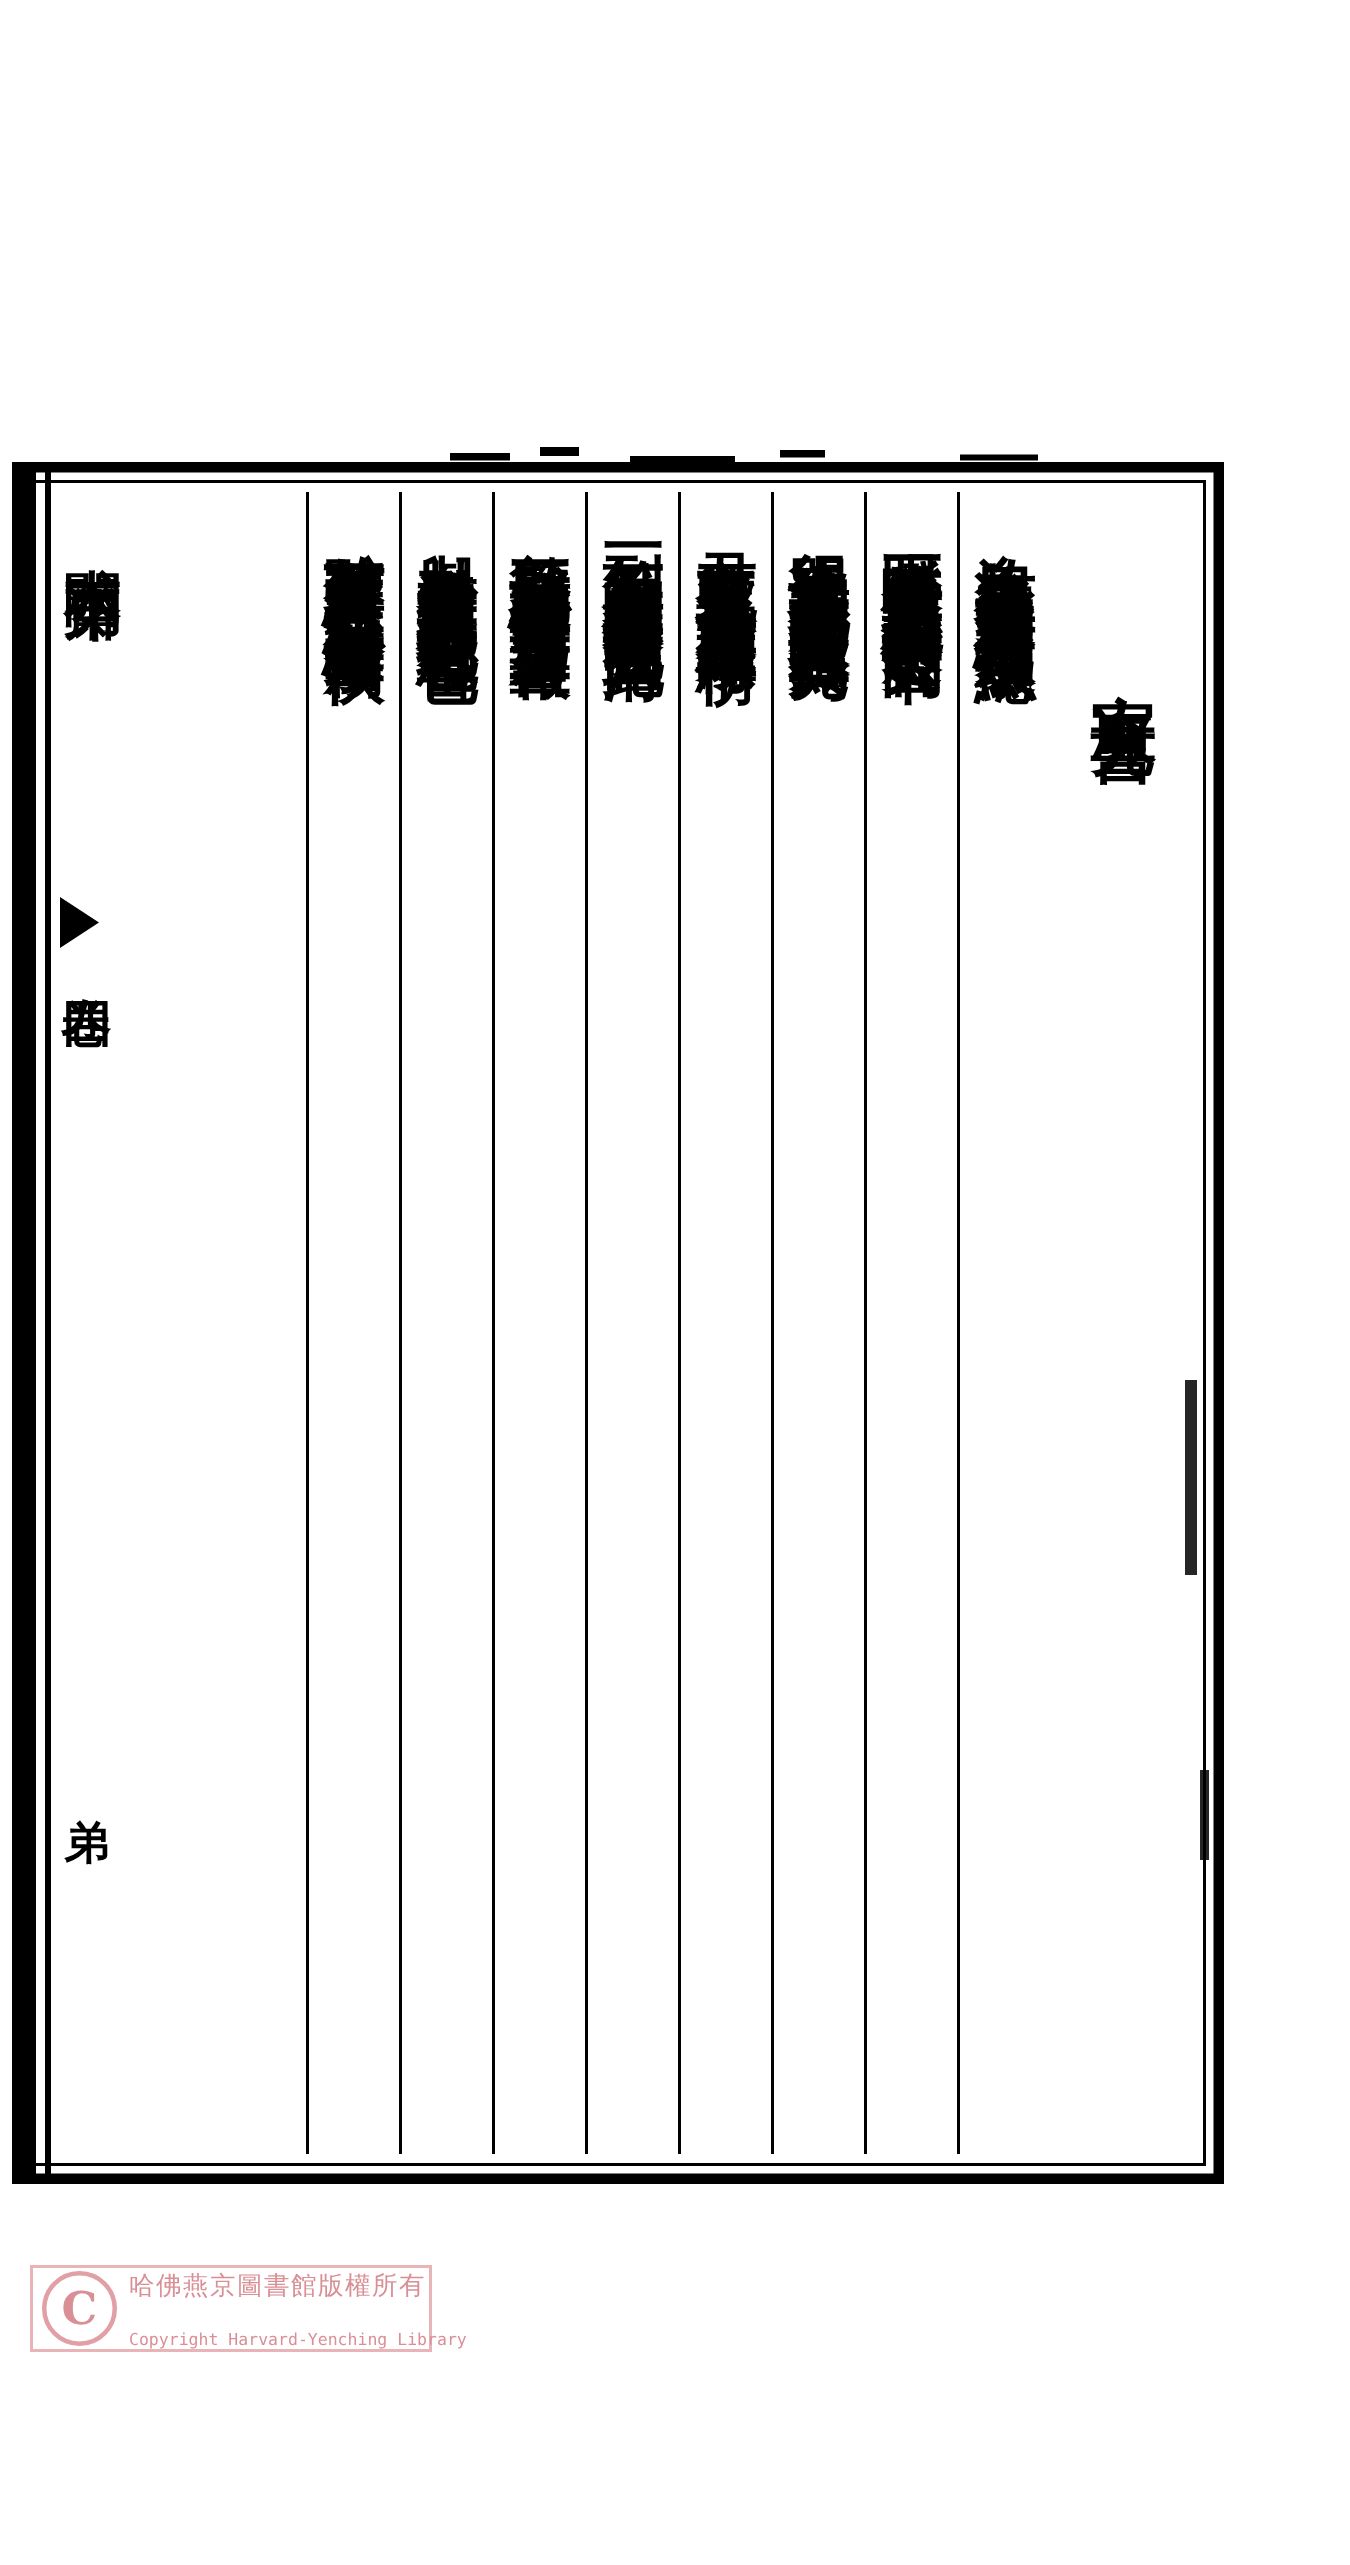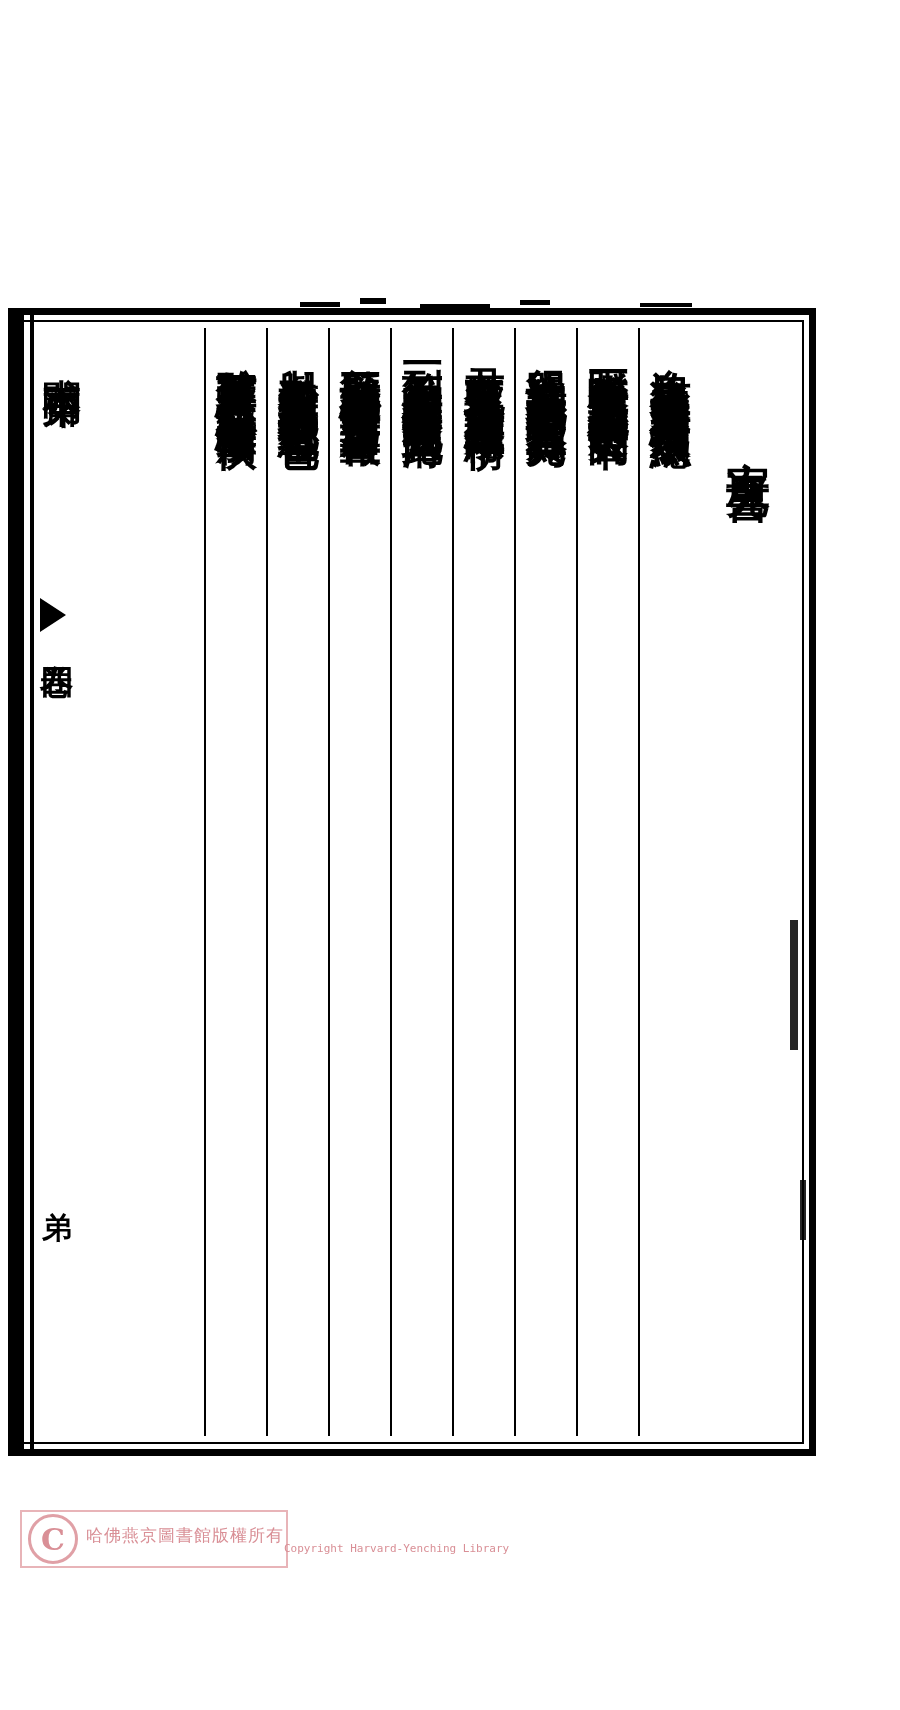--- a/index.html
+++ b/index.html
@@ -186,21 +186,21 @@
     font-size: 30px;
     font-weight: 700;
     display: flex;
     align-items: center;
     justify-content: center;
     flex: 0 0 auto;
   }
   #stamp-lines {
     margin-left: 8px;
     display: flex;
-    flex-direction: row;
+    flex-direction: column;
     justify-content: center;
   }
   #stamp-cn {
     color: #d98f96;
     font-family: "DejaVu Serif", serif;
     font-size: 17px;
     letter-spacing: 1px;
     white-space: nowrap;
   }
   #stamp-en {

